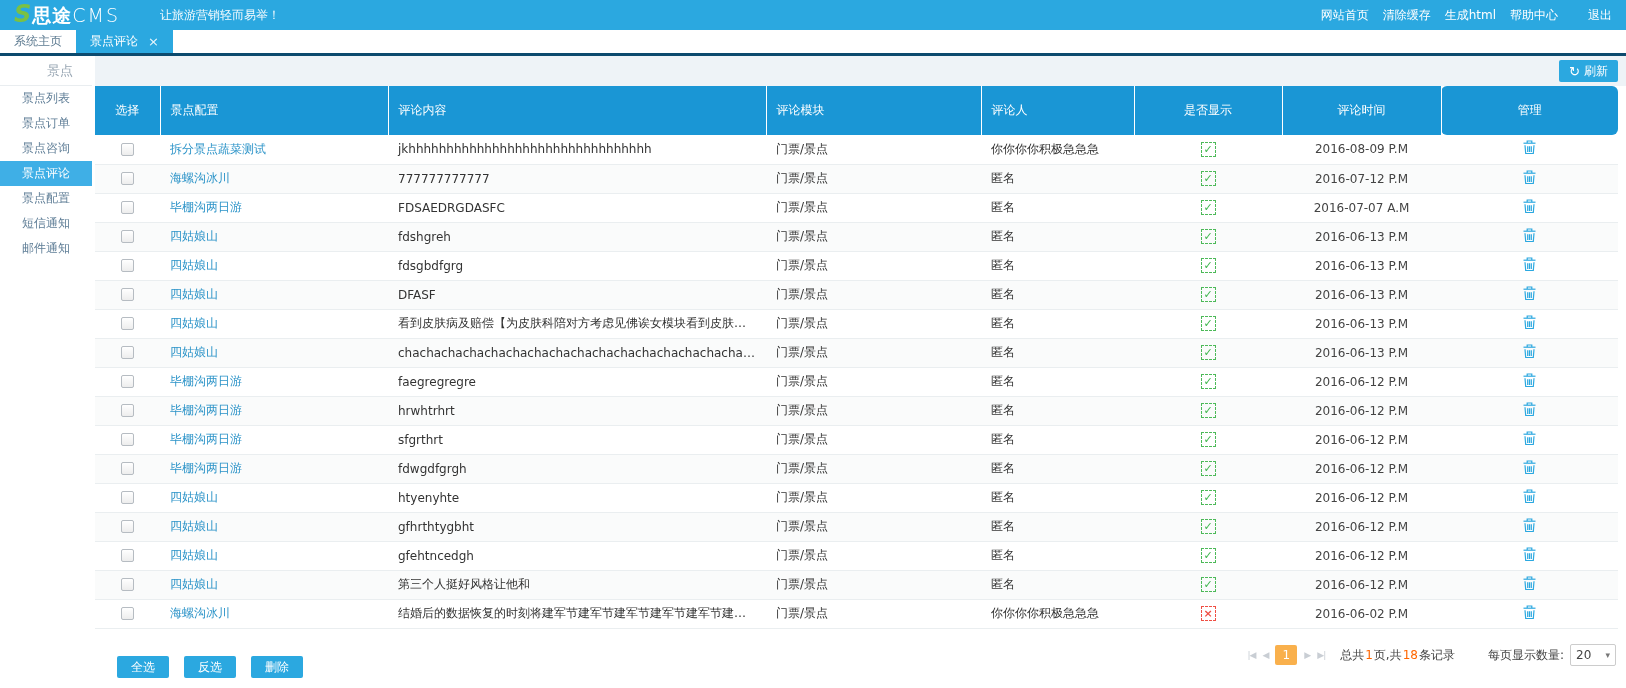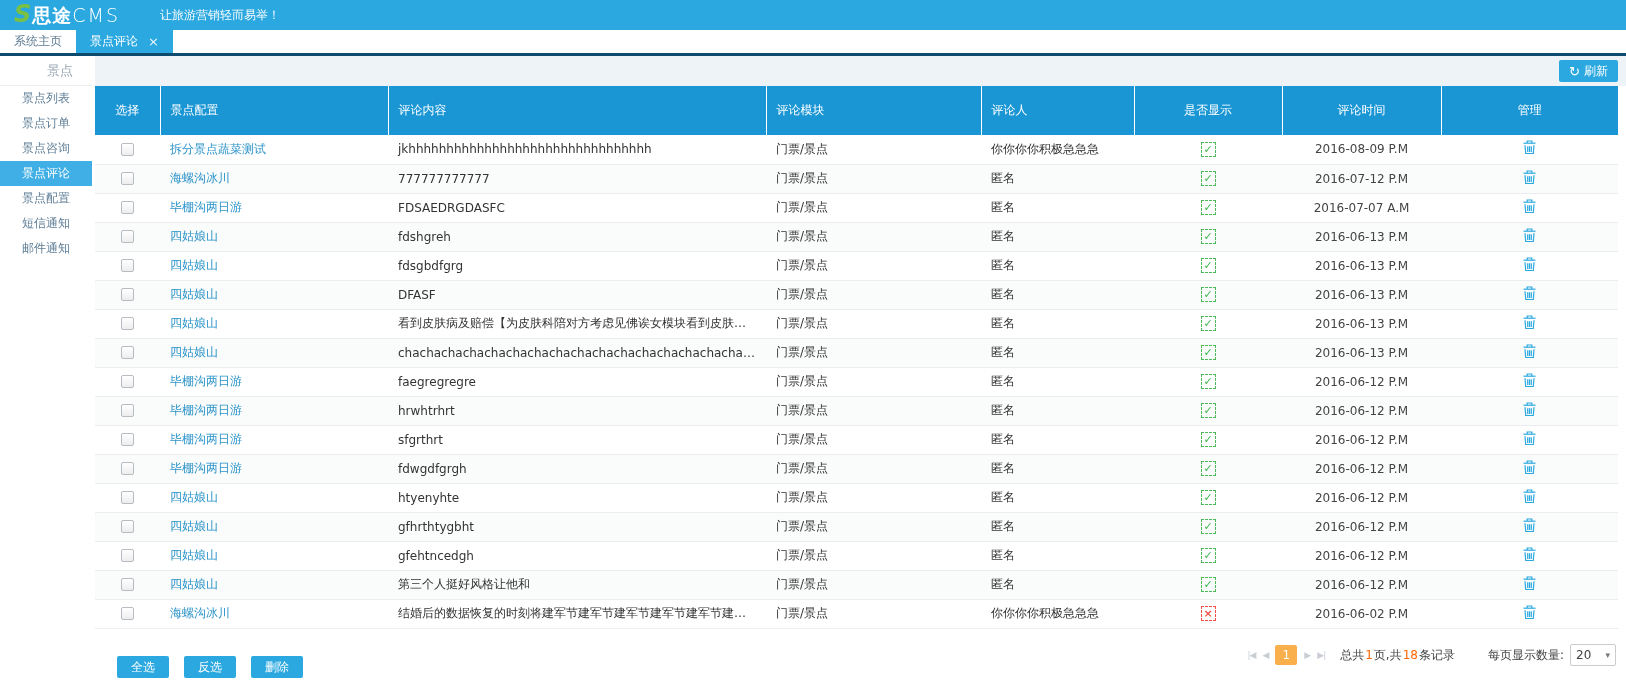--- a/index.html
+++ b/index.html
@@ -31,21 +31,21 @@
   .side-item { height:25px; line-height:25px; text-align:center; color:#5e7d96; cursor:pointer; }
   .side-item.active { background:#3fafe6; color:#fff; }
   .main { flex:1; display:flex; flex-direction:column; padding-left:3px; min-width:0; }
   .toolbar { height:30px; background:#eef3f7; display:flex; align-items:center; justify-content:flex-end; padding-right:8px; flex-shrink:0; }
   .btn { background:#2ba8e0; color:#fff; border:none; border-radius:2px; font-size:12px; height:22px; padding:0 10px; cursor:pointer; display:inline-flex; align-items:center; gap:4px; font-family:inherit; }
   .refresh-glyph { font-size:13px; line-height:1; }
   
   .table-wrap { margin-right:8px; }
   table { border-collapse:collapse; table-layout:fixed; width:100%; }
   thead th { background:#1a96d5; color:#fff; font-weight:normal; height:24px; font-size:12px; padding:16px 10px; border-right:1px solid rgba(255,255,255,.28); overflow:hidden; white-space:nowrap; }
-  thead th:last-child { border-right:none; }
+  thead th:last-child { border-right:none;border-radius:6px; }
   tbody td { height:29px; padding:0 10px; border-bottom:1px solid #eaeef0; overflow:hidden; white-space:nowrap; text-overflow:ellipsis; }
   tbody tr.alt { background:#fafbfb; }
   .al { text-align:left; } .ac { text-align:center; }
   .product-link { color:#2b93c8; text-decoration:none; cursor:pointer; }
   .checkbox { width:13px; height:13px; border:1px solid #b6bcc2; border-radius:2px; background:linear-gradient(#fff,#ededed); margin:0 auto; cursor:pointer; }
   .vis-icon { display:inline-block; width:15px; height:15px; line-height:14px; text-align:center; font-size:11px; cursor:pointer; }
   .vis-show { border:1px dashed #4cb958; color:#3bb54a; }
   .vis-hide { border:1px dashed #ef4f44; color:#ef4f44; font-weight:bold; }
   .trash-btn { cursor:pointer; display:inline-block; vertical-align:middle; }
   .time-text { color:#444; }
@@ -65,20 +65,27 @@
 </head>
 <body>
 
 <div class="topbar">
   <div class="logo">
     <span class="logo-s">S</span>
     <span class="logo-brand">思途</span>
     <span class="logo-cms">CMS</span>
   </div>
   <span class="tagline">让旅游营销轻而易举！</span>
+  <div class="top-links">
+      <a>网站首页</a>
+      <a>清除缓存</a>
+      <a>生成html</a>
+      <a>帮助中心</a>
+      <a class="logout">退出</a>
+    </div>
 </div>
 
 <div class="tabbar">
   <div class="tab">
     <span>系统主页</span>
   </div>
   <div class="tab active">
     <span>景点评论</span>
     <span class="tab-close">×</span>
   </div>

